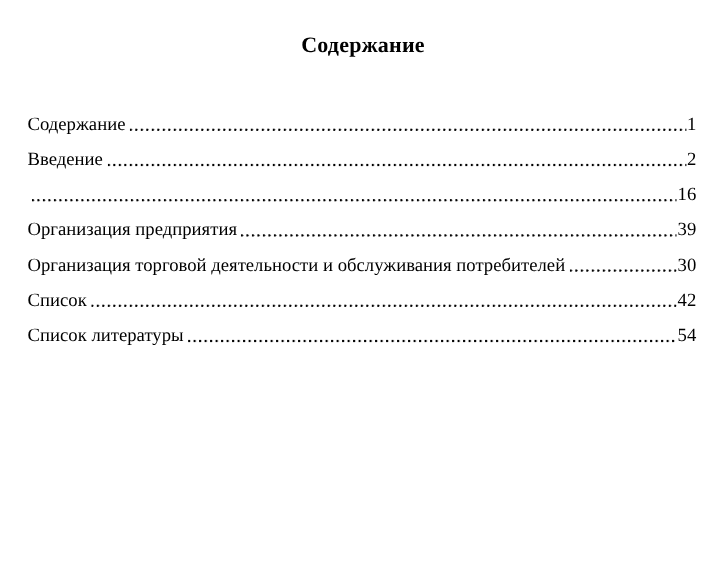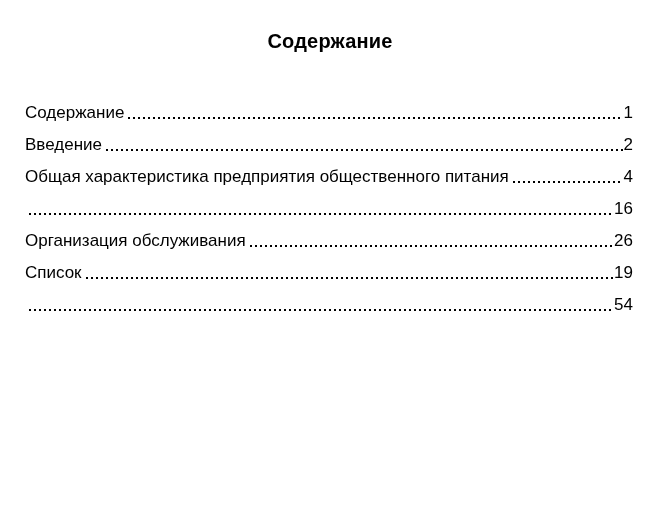--- a/index.html
+++ b/index.html
@@ -6,21 +6,21 @@
     margin: 0;
     padding: 0;
     background: #ffffff;
   }
   .doc-page {
     position: relative;
     width: 660px;
     height: 368px;
     background: #ffffff;
     color: #000000;
-    font-family: Liberation Sans, sans-serif;
+    font-family: Liberation Serif, serif;
     overflow: hidden;
   }
   .doc-title {
     margin: 0;
     padding-top: 31px;
     text-align: center;
     font-size: 20px;
     line-height: 20px;
     font-weight: bold;
     letter-spacing: 0.2px;
@@ -69,44 +69,45 @@
       <span class="toc-leader"></span>
       <span class="toc-page-num">1</span>
     </div>
 
     <div class="toc-row">
       <span class="toc-label">Введение</span>
       <span class="toc-leader"></span>
       <span class="toc-page-num">2</span>
     </div>
 
-    <div class="toc-row">
-      <span class="toc-label">Общая характеристика предприятия общественного питания</span>
-      <span class="toc-leader"></span>
-      <span class="toc-page-num">4</span>
-    </div>
 
 
     <div class="toc-row">
       <span class="toc-leader"></span>
       <span class="toc-page-num">16</span>
     </div>
 
     <div class="toc-row">
-      <span class="toc-label">Организация обслуживания</span>
+      <span class="toc-label">Организация предприятия</span>
       <span class="toc-leader"></span>
-      <span class="toc-page-num">26</span>
+      <span class="toc-page-num">39</span>
     </div>
 
+    <div class="toc-row">
+      <span class="toc-label">Организация торговой деятельности и обслуживания потребителей</span>
+      <span class="toc-leader"></span>
+      <span class="toc-page-num">30</span>
+    </div>
 
     <div class="toc-row">
       <span class="toc-label">Список</span>
       <span class="toc-leader"></span>
-      <span class="toc-page-num">19</span>
+      <span class="toc-page-num">42</span>
     </div>
 
     <div class="toc-row">
+      <span class="toc-label">Список литературы</span>
       <span class="toc-leader"></span>
       <span class="toc-page-num">54</span>
     </div>
 
   </div>
 </div>
 
 </body></html>

